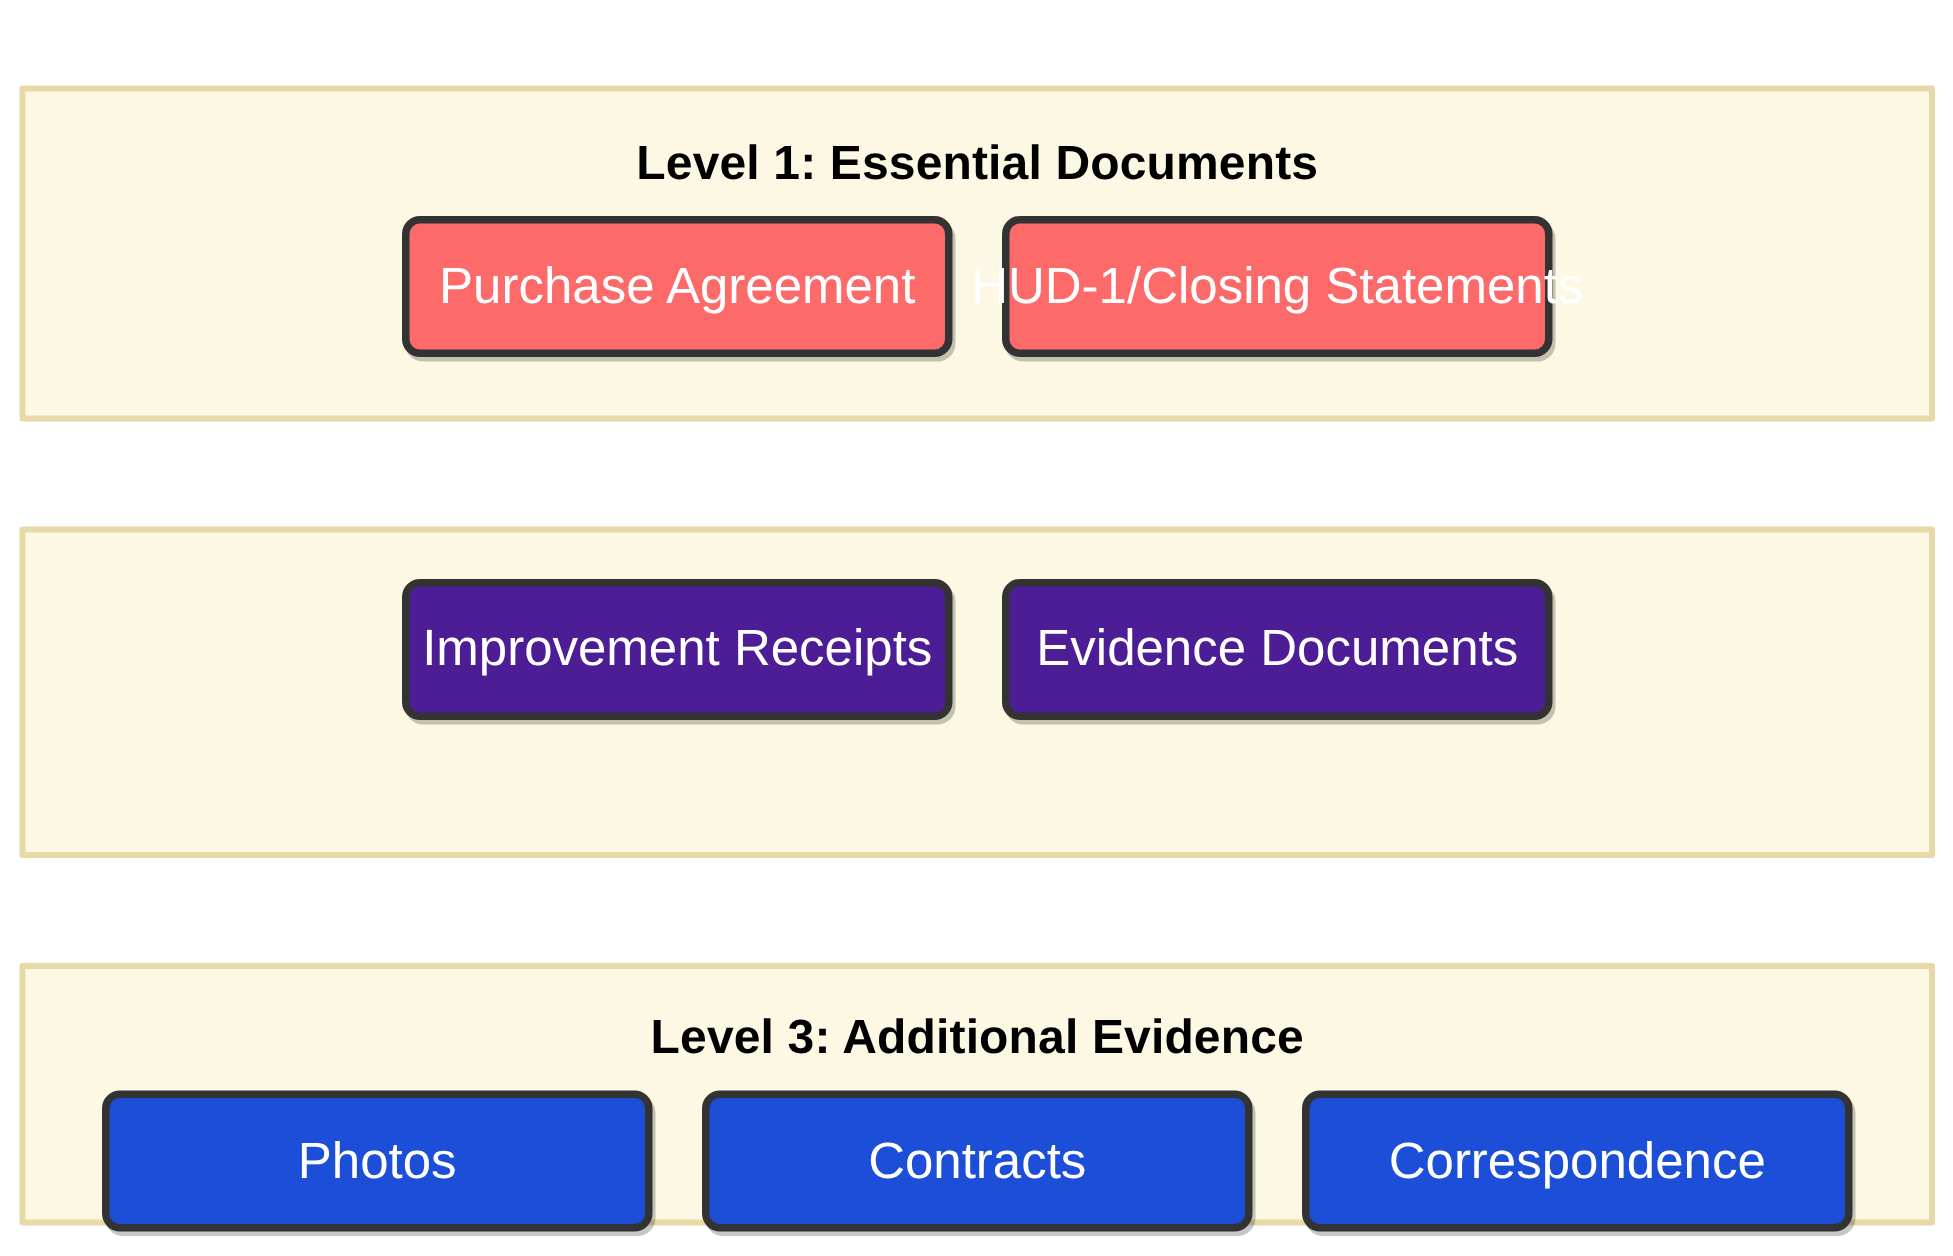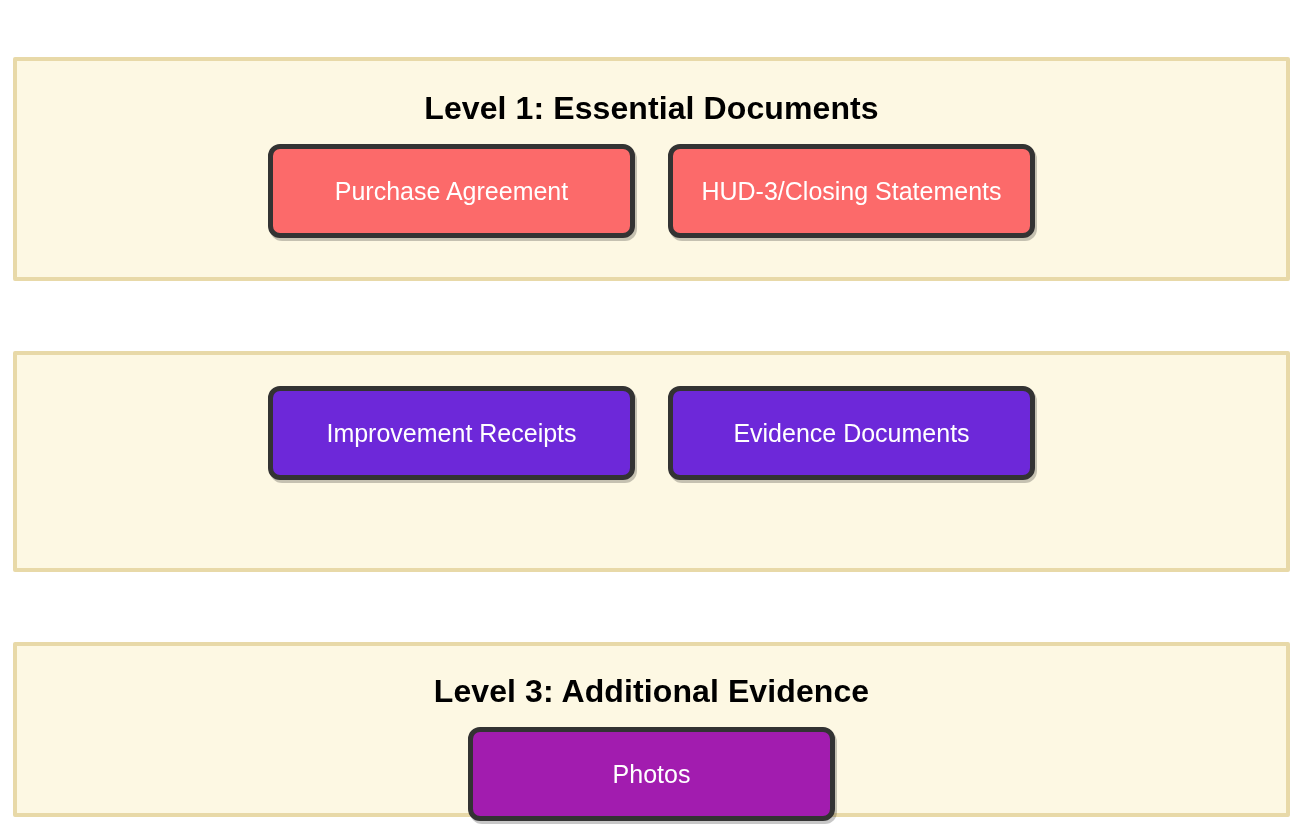--- a/index.html
+++ b/index.html
@@ -76,45 +76,45 @@
     border: 5px solid #333333;
     border-radius: 12px;
     display: flex;
     align-items: center;
     justify-content: center;
     box-shadow: 2px 3px 0 rgba(0, 0, 0, 0.22);
     padding: 0 8px;
   }
 
   .node-label {
-    font-size: 25px;
+    font-size: 34px;
     font-weight: normal;
     color: #FFFFFF;
     text-align: right;
     line-height: 1.15;
     white-space: nowrap;
   }
 
   .fill-level-1 { background: #FC6A6A; }
-  .fill-level-2 { background: #6d28d9; }
-  .fill-level-3 { background: #a21caf; }
+  .fill-level-2 { background: #4c1d95; }
+  .fill-level-3 { background: #1d4ed8; }
 </style>
 </head>
 <body>
 
 <div id="diagram">
 
   <section class="level-panel level-1">
     <h2 class="level-title">Level 1: Essential Documents</h2>
     <div class="node-row">
       <div class="node-box fill-level-1">
         <span class="node-label">Purchase Agreement</span>
       </div>
       <div class="node-box fill-level-1">
-        <span class="node-label">HUD-3/Closing Statements</span>
+        <span class="node-label">HUD-1/Closing Statements</span>
       </div>
     </div>
   </section>
 
   <section class="level-panel level-2">
     <div class="node-row">
       <div class="node-box fill-level-2">
         <span class="node-label">Improvement Receipts</span>
       </div>
       <div class="node-box fill-level-2">
@@ -122,16 +122,22 @@
       </div>
     </div>
   </section>
 
   <section class="level-panel level-3">
     <h2 class="level-title">Level 3: Additional Evidence</h2>
     <div class="node-row">
       <div class="node-box fill-level-3">
         <span class="node-label">Photos</span>
       </div>
+      <div class="node-box fill-level-3">
+        <span class="node-label">Contracts</span>
+      </div>
+      <div class="node-box fill-level-3">
+        <span class="node-label">Correspondence</span>
+      </div>
     </div>
   </section>
 
 </div>
 
 </body></html>

